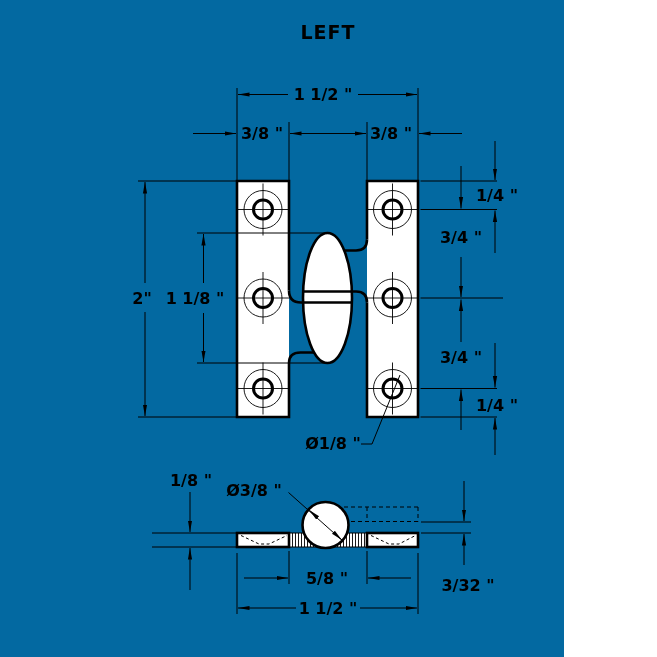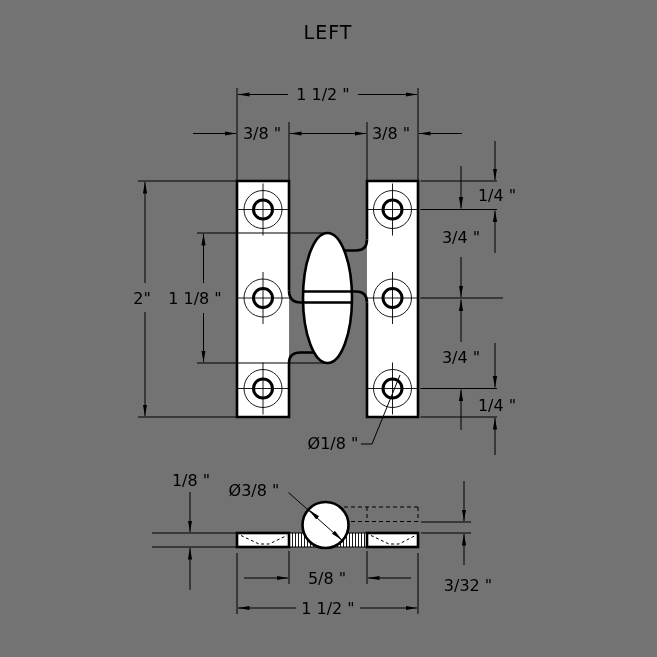--- a/index.html
+++ b/index.html
@@ -1,16 +1,16 @@
 <!DOCTYPE html>
 <html><head>
 <meta charset="utf-8">
 <style>
   html,body{margin:0;padding:0;background:#ffffff;}
-  .stage{width:657px;height:657px;position:relative;background:#737373;font-family:"DejaVu Sans",sans-serif;}
+  .stage{width:564px;height:657px;position:relative;background:#0369a1;font-family:"DejaVu Sans",sans-serif;font-weight:bold;}
   svg{display:block;}
   .thick{stroke:#000;stroke-width:2.6;fill:none;stroke-linecap:butt;}
   .solid{stroke:#000;stroke-width:2.6;fill:#fff;}
   .thin{stroke:#000;stroke-width:1;fill:none;}
   .xh{stroke:#000;stroke-width:0.9;fill:none;}
   .dash{stroke:#000;stroke-width:1;fill:none;stroke-dasharray:4 3;}
   .dash2{stroke:#000;stroke-width:1;fill:none;stroke-dasharray:3 2.5;}
   .dim-text{font-family:"DejaVu Sans",sans-serif;font-size:16px;fill:#000;}
   .title-text{font-family:"DejaVu Sans",sans-serif;font-size:19px;fill:#000;letter-spacing:1px;}
   .mk{fill:#000;stroke:none;}

